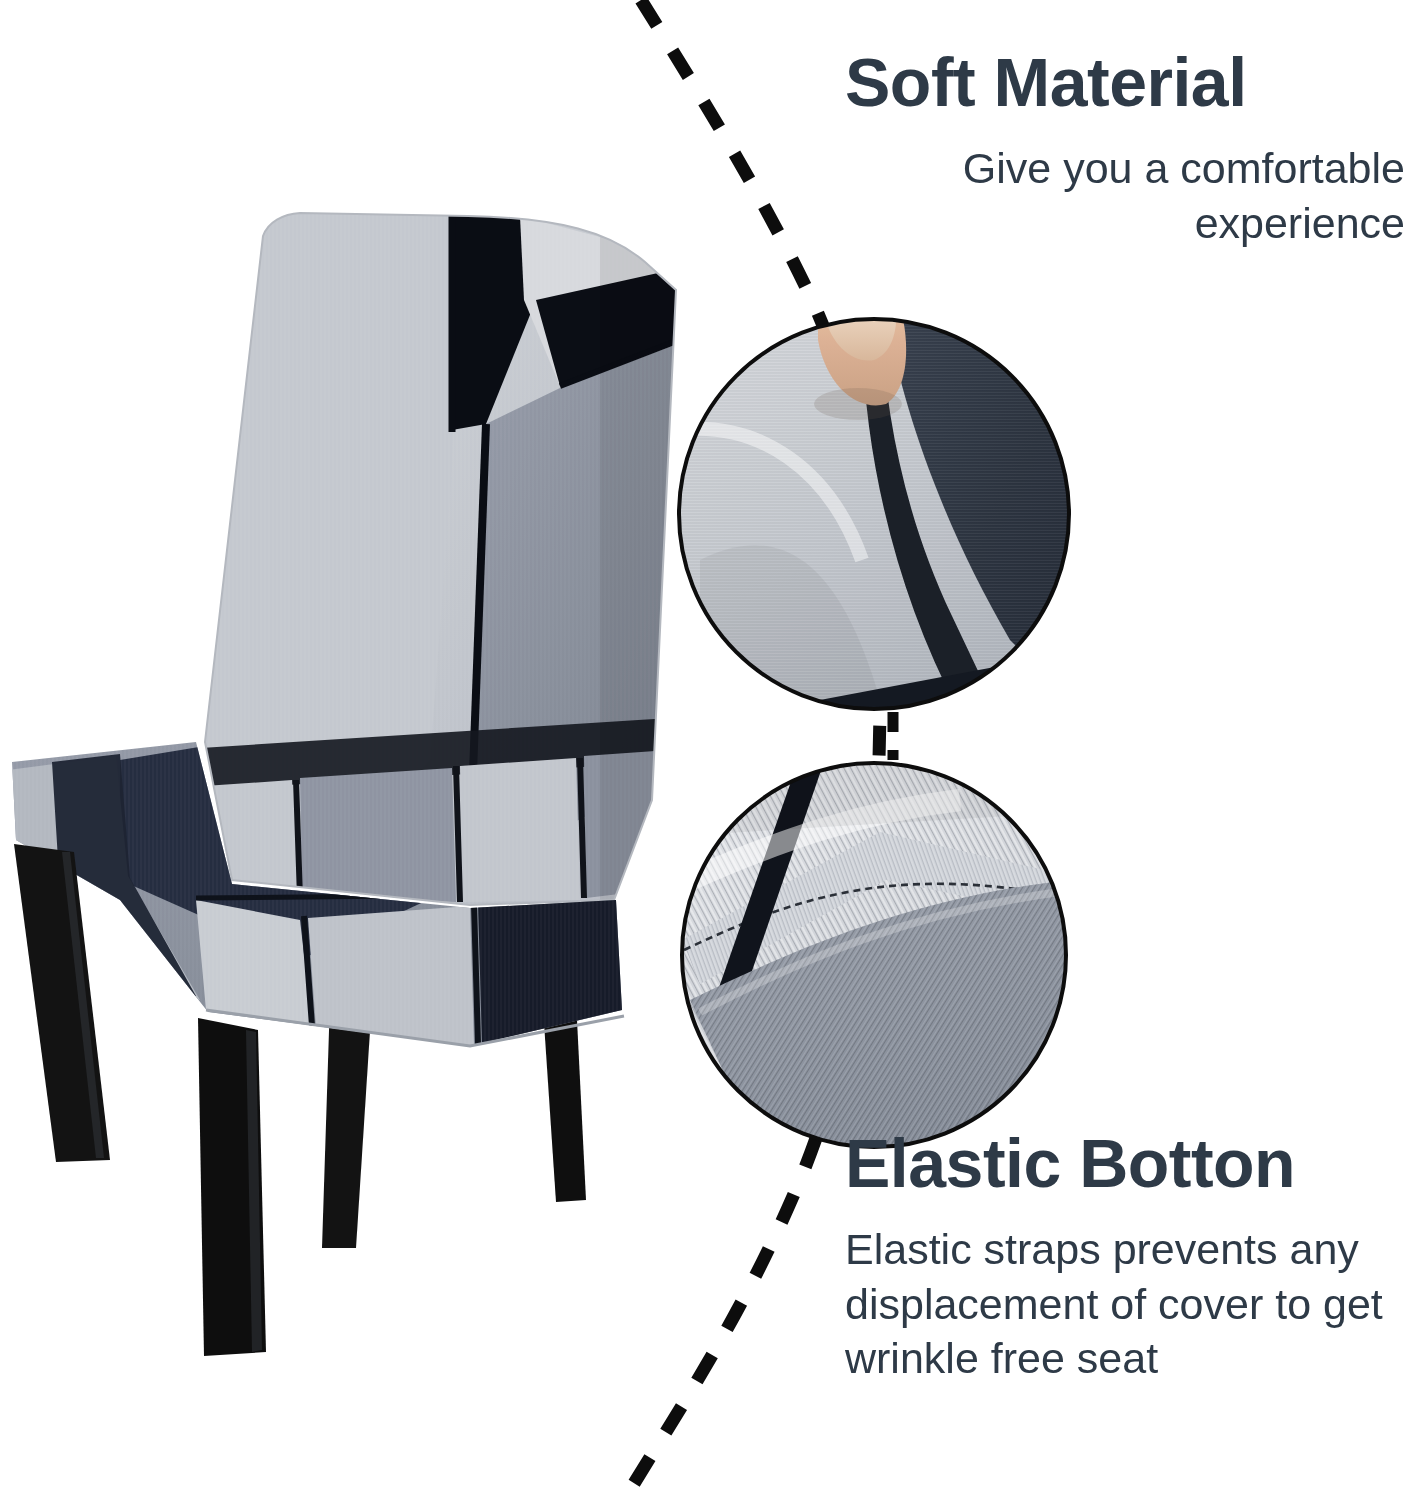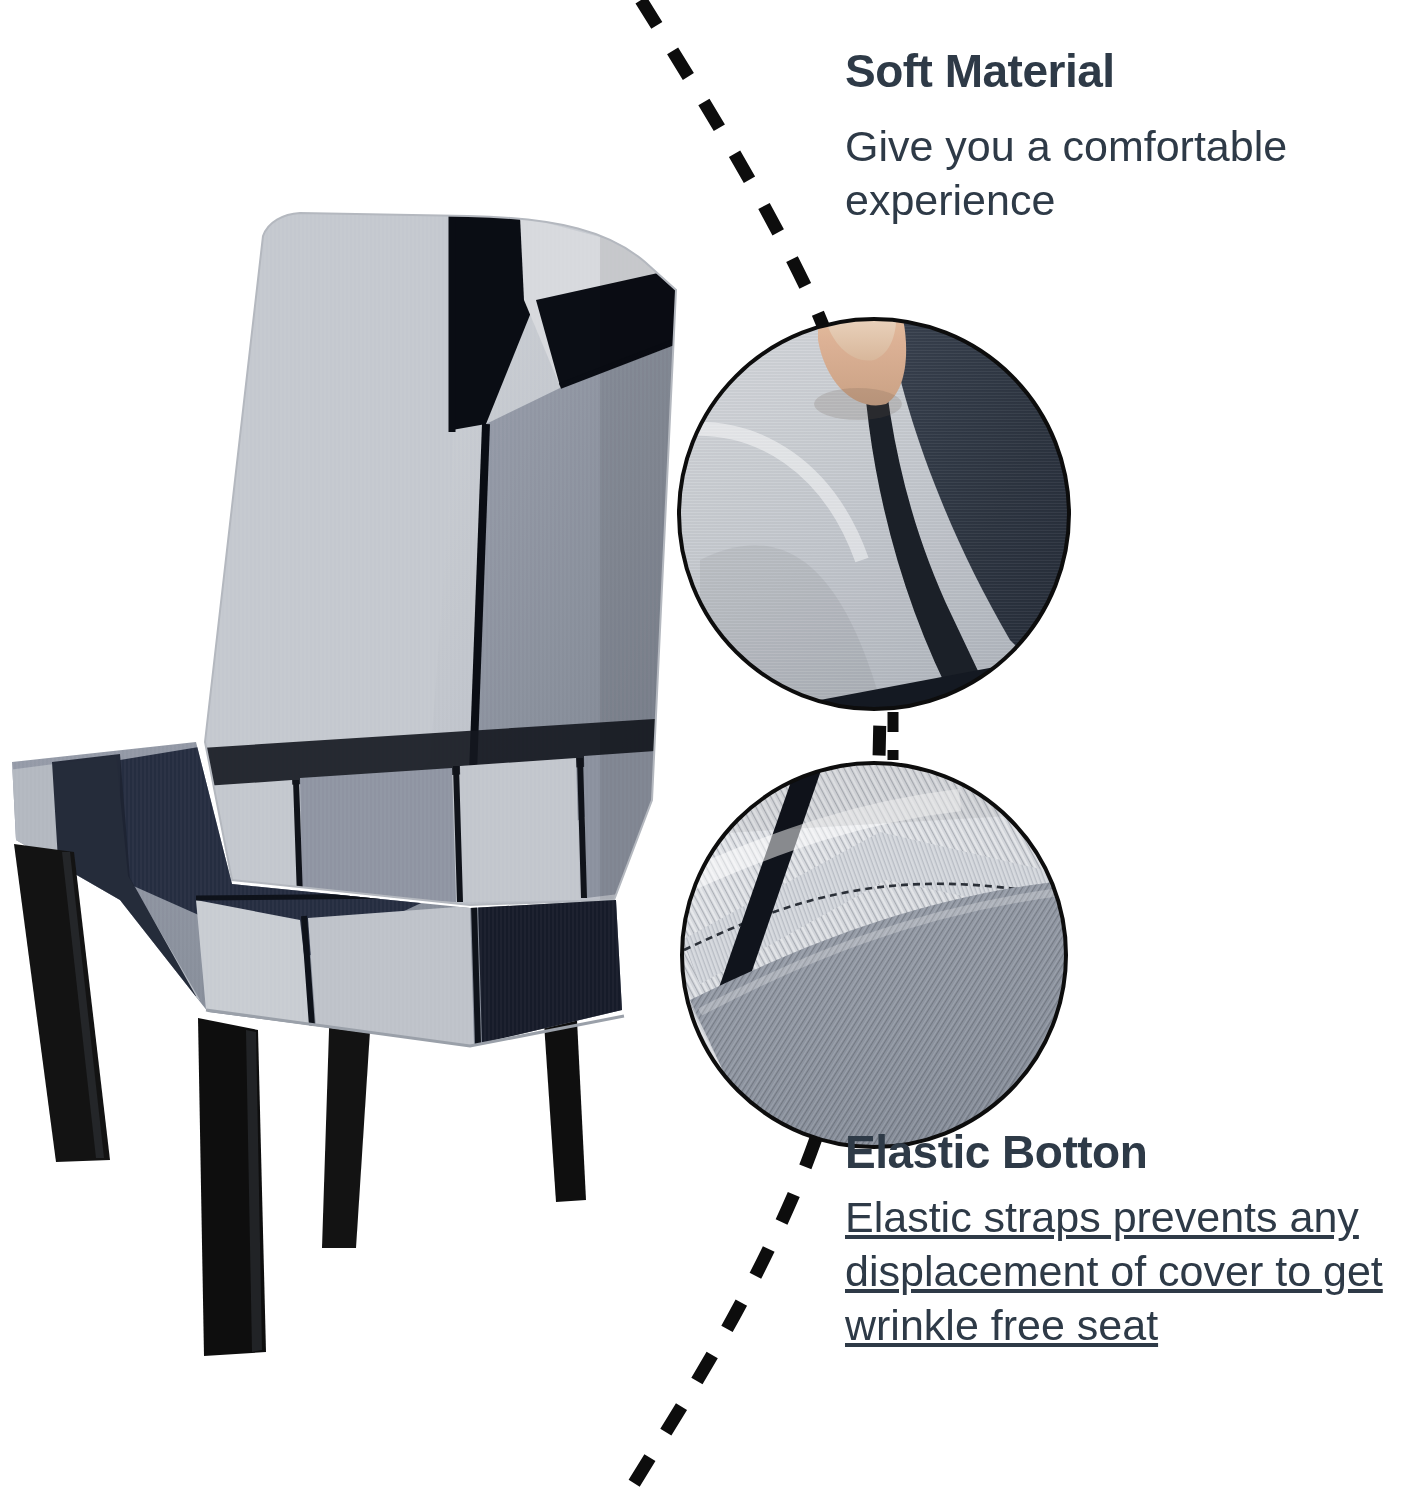--- a/index.html
+++ b/index.html
@@ -19,46 +19,46 @@
     background: #ffffff;
     overflow: hidden;
   }
 
   
   .callout-block {
     position: absolute;
     color: #2e3a47;
   }
   .callout-title {
-    font-size: 46px;
+    font-size: 68px;
     font-weight: bold;
     line-height: 1.02;
     letter-spacing: -0.5px;
     white-space: nowrap;
     margin: 0;
   }
   .callout-body {
     font-size: 43px;
     font-weight: normal;
     line-height: 1.26;
     margin: 0;
   }
   #block-soft {
     left: 845px;
     top: 48px;
     width: 560px;
   }
-  #block-soft .callout-body { margin-top: 24px; }
+  #block-soft .callout-body { margin-top: 24px; text-align: right; }
 
   #block-elastic {
     left: 845px;
     top: 1129px;
     width: 570px;
   }
-  #block-elastic .callout-body { margin-top: 14px; text-decoration: underline; }
+  #block-elastic .callout-body { margin-top: 24px; }
 
   
   #art {
     position: absolute;
     left: 0;
     top: 0;
     width: 1418px;
     height: 1500px;
   }
 </style>

